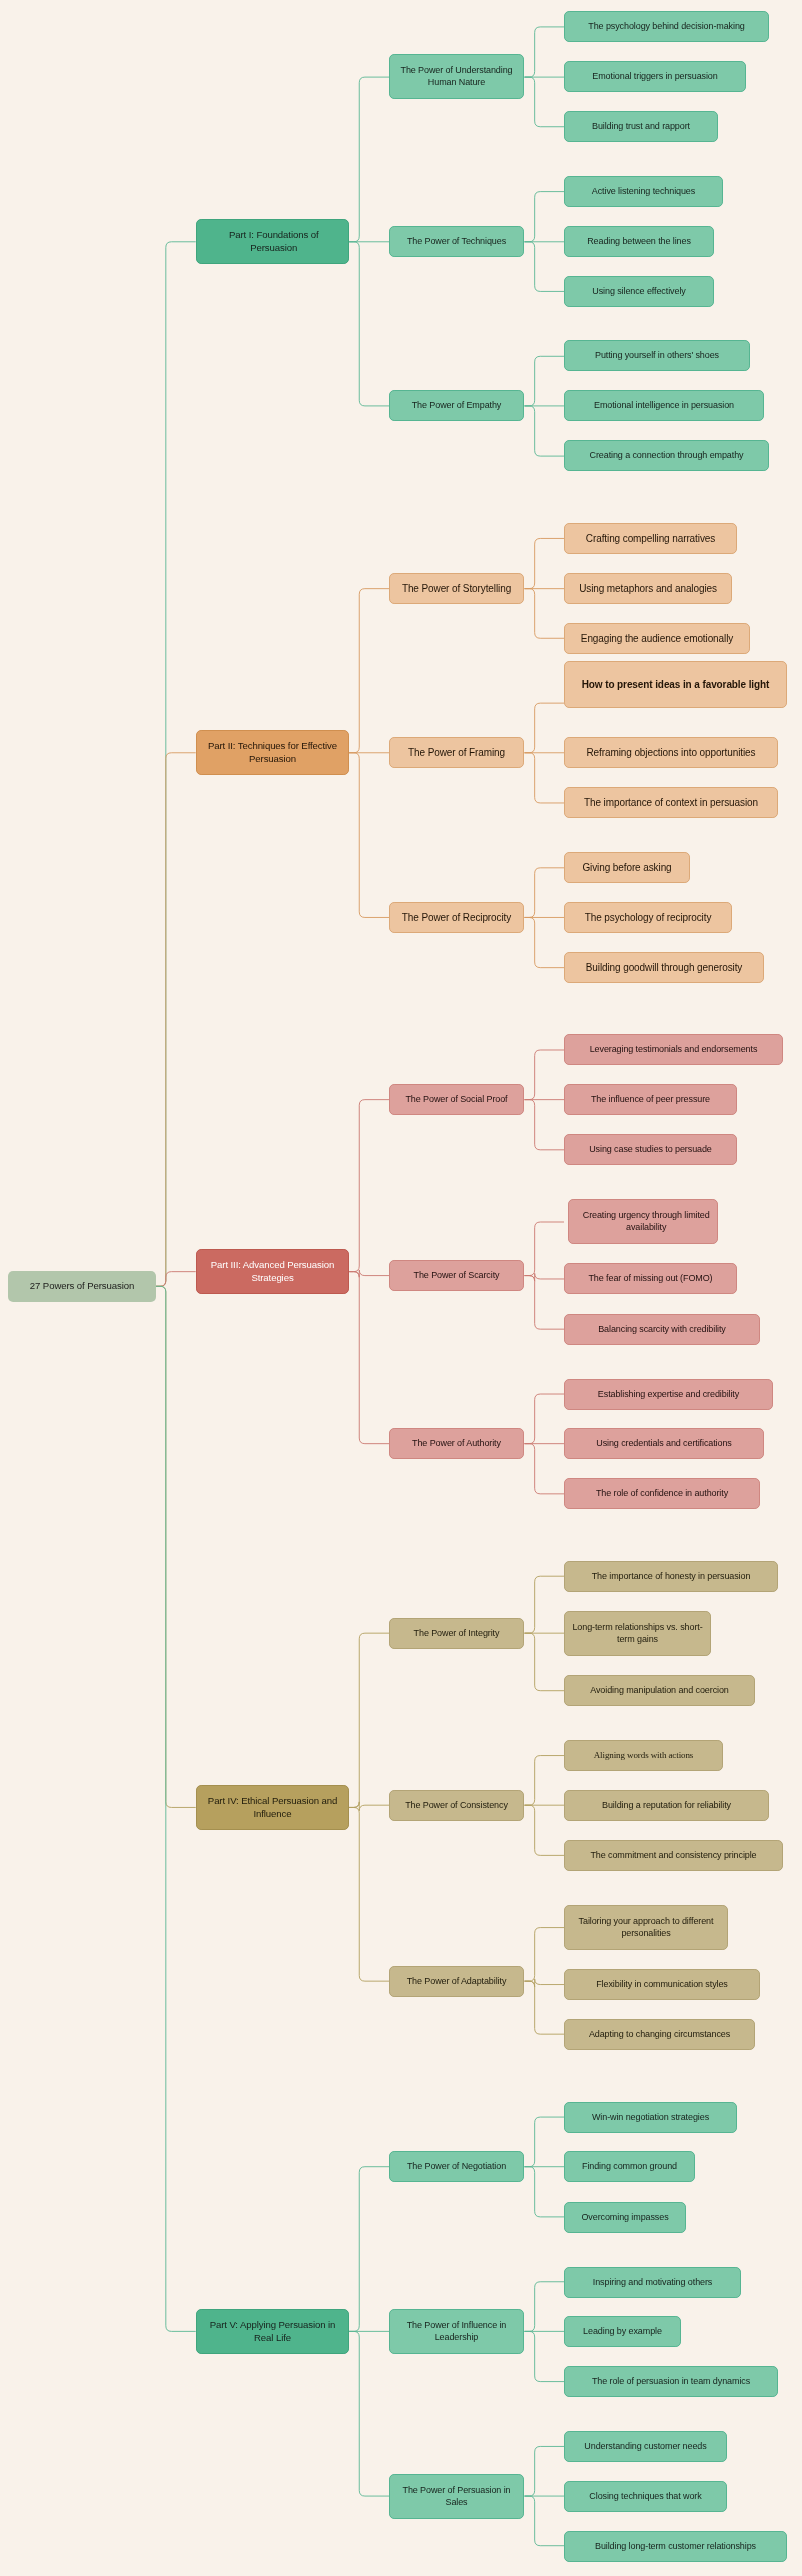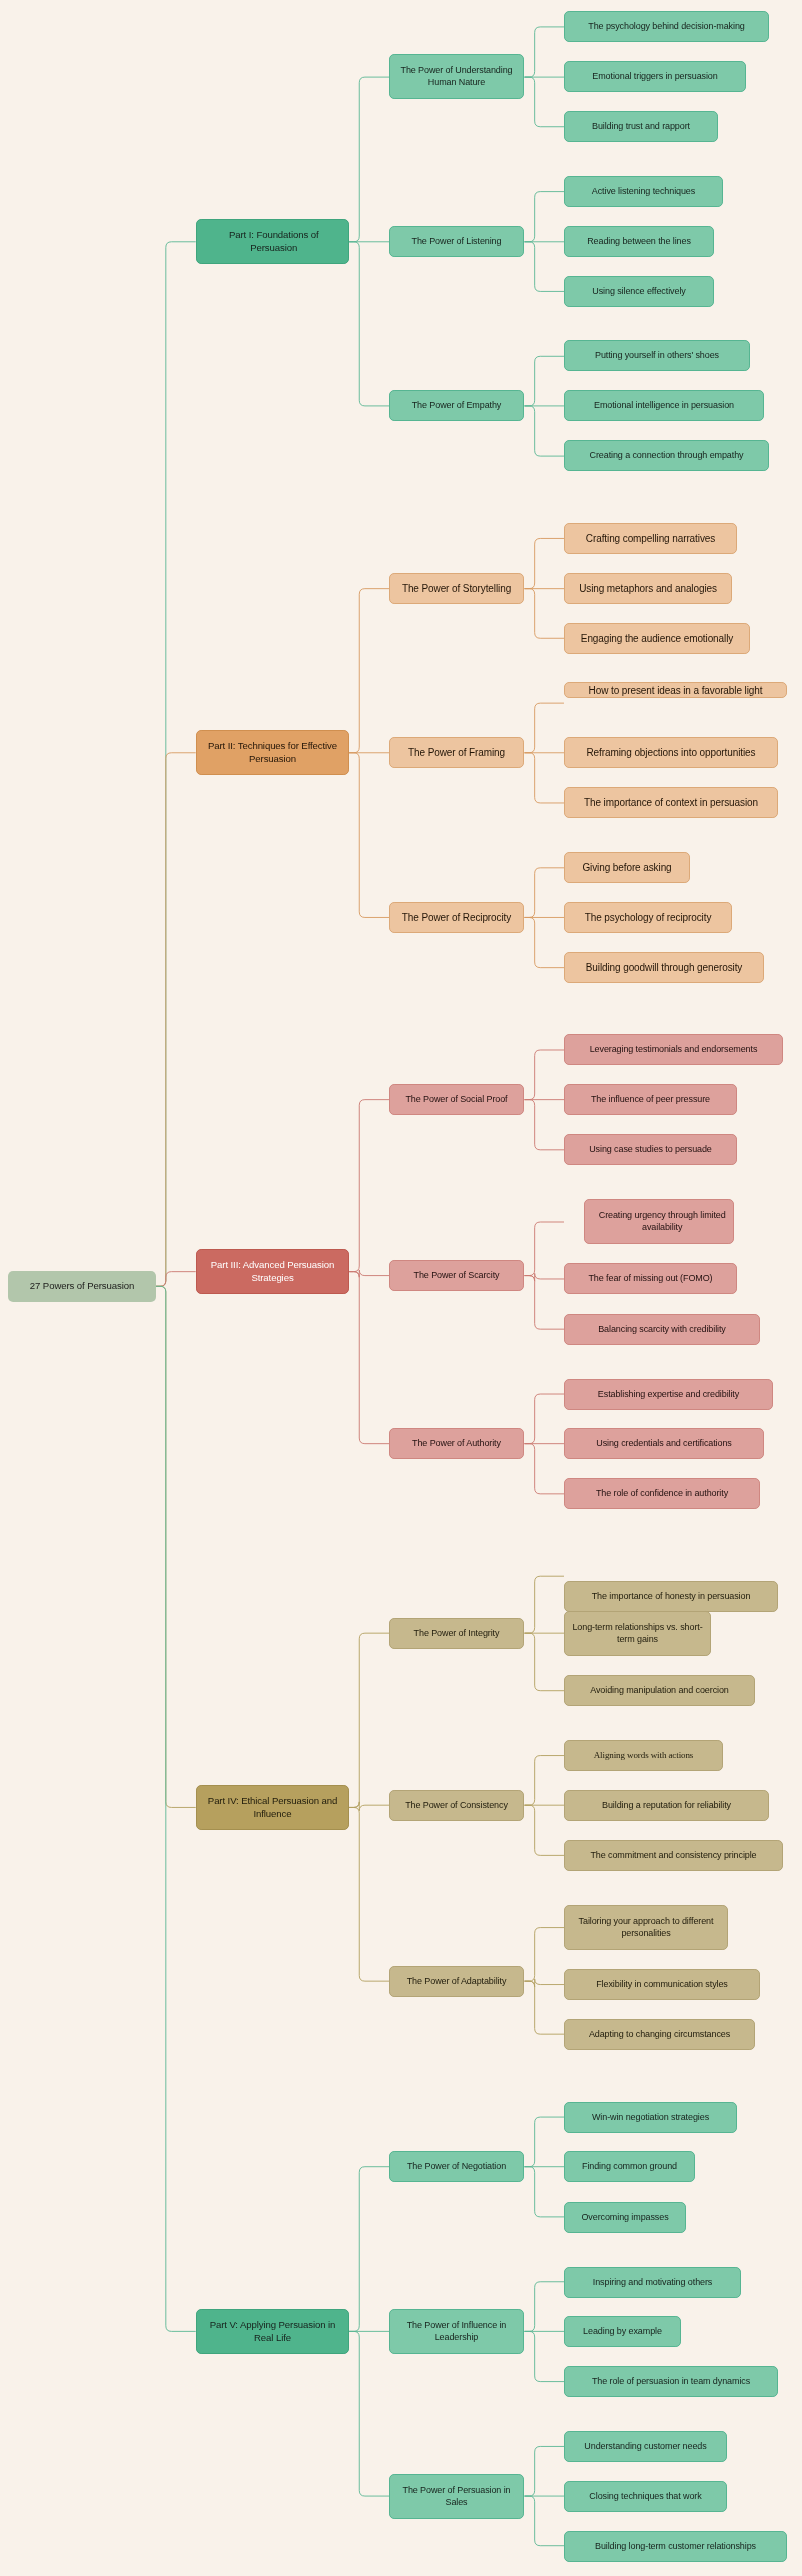--- a/index.html
+++ b/index.html
@@ -187,21 +187,21 @@
       <div class="node n-green-leaf" style="left: 564px; top: 11px; width: 205px; height: 31px;">
         <span class="node-label">The psychology behind decision-making</span>
       </div>
       <div class="node n-green-leaf" style="left: 564px; top: 61px; width: 182px; height: 31px;">
         <span class="node-label">Emotional triggers in persuasion</span>
       </div>
       <div class="node n-green-leaf" style="left: 564px; top: 111px; width: 154px; height: 31px;">
         <span class="node-label">Building trust and rapport</span>
       </div>
       <div class="node n-green-sub" style="left: 389px; top: 226px; width: 135px; height: 31px;">
-        <span class="node-label">The Power of Listening</span>
+        <span class="node-label">The Power of Techniques</span>
       </div>
       <div class="node n-green-leaf" style="left: 564px; top: 176px; width: 159px; height: 31px;">
         <span class="node-label">Active listening techniques</span>
       </div>
       <div class="node n-green-leaf" style="left: 564px; top: 226px; width: 150px; height: 31px;">
         <span class="node-label">Reading between the lines</span>
       </div>
       <div class="node n-green-leaf" style="left: 564px; top: 276px; width: 150px; height: 31px;">
         <span class="node-label">Using silence effectively</span>
       </div>
@@ -228,21 +228,21 @@
       </div>
       <div class="node n-orange-leaf" style="left: 564px; top: 573px; width: 168px; height: 31px;">
         <span class="node-label">Using metaphors and analogies</span>
       </div>
       <div class="node n-orange-leaf" style="left: 564px; top: 623px; width: 186px; height: 31px;">
         <span class="node-label">Engaging the audience emotionally</span>
       </div>
       <div class="node n-orange-sub" style="left: 389px; top: 737px; width: 135px; height: 31px;">
         <span class="node-label">The Power of Framing</span>
       </div>
-      <div class="node n-orange-leaf" style="left: 564px; top: 682px; width: 223px; height: 16px;">
+      <div class="node n-orange-leaf" style="left: 564px; top: 661px; width: 223px; height: 47px; font-weight: bold;">
         <span class="node-label">How to present ideas in a favorable light</span>
       </div>
       <div class="node n-orange-leaf" style="left: 564px; top: 737px; width: 214px; height: 31px;">
         <span class="node-label">Reframing objections into opportunities</span>
       </div>
       <div class="node n-orange-leaf" style="left: 564px; top: 787px; width: 214px; height: 31px;">
         <span class="node-label">The importance of context in persuasion</span>
       </div>
       <div class="node n-orange-sub" style="left: 389px; top: 902px; width: 135px; height: 31px;">
         <span class="node-label">The Power of Reciprocity</span>
@@ -267,21 +267,21 @@
       </div>
       <div class="node n-red-leaf" style="left: 564px; top: 1084px; width: 173px; height: 31px;">
         <span class="node-label">The influence of peer pressure</span>
       </div>
       <div class="node n-red-leaf" style="left: 564px; top: 1134px; width: 173px; height: 31px;">
         <span class="node-label">Using case studies to persuade</span>
       </div>
       <div class="node n-red-sub" style="left: 389px; top: 1260px; width: 135px; height: 31px;">
         <span class="node-label">The Power of Scarcity</span>
       </div>
-      <div class="node n-red-leaf" style="left: 584px; top: 1199px; width: 150px; height: 45px; padding-left: 12px;">
+      <div class="node n-red-leaf" style="left: 568px; top: 1199px; width: 150px; height: 45px; padding-left: 12px;">
         <span class="node-label">Creating urgency through limited availability</span>
       </div>
       <div class="node n-red-leaf" style="left: 564px; top: 1263px; width: 173px; height: 31px;">
         <span class="node-label">The fear of missing out (FOMO)</span>
       </div>
       <div class="node n-red-leaf" style="left: 564px; top: 1314px; width: 196px; height: 31px;">
         <span class="node-label">Balancing scarcity with credibility</span>
       </div>
       <div class="node n-red-sub" style="left: 389px; top: 1428px; width: 135px; height: 31px;">
         <span class="node-label">The Power of Authority</span>
@@ -294,21 +294,21 @@
       </div>
       <div class="node n-red-leaf" style="left: 564px; top: 1478px; width: 196px; height: 31px;">
         <span class="node-label">The role of confidence in authority</span>
       </div>
       <div class="node n-olive-branch" style="left: 196px; top: 1785px; width: 153px; height: 45px;">
         <span class="node-label">Part IV: Ethical Persuasion and Influence</span>
       </div>
       <div class="node n-olive-sub" style="left: 389px; top: 1618px; width: 135px; height: 31px;">
         <span class="node-label">The Power of Integrity</span>
       </div>
-      <div class="node n-olive-leaf" style="left: 564px; top: 1561px; width: 214px; height: 31px; margin-top: 20px;">
+      <div class="node n-olive-leaf" style="left: 564px; top: 1561px; width: 214px; height: 31px;">
         <span class="node-label">The importance of honesty in persuasion</span>
       </div>
       <div class="node n-olive-leaf" style="left: 564px; top: 1611px; width: 147px; height: 45px;">
         <span class="node-label">Long-term relationships vs. short-term gains</span>
       </div>
       <div class="node n-olive-leaf" style="left: 564px; top: 1675px; width: 191px; height: 31px;">
         <span class="node-label">Avoiding manipulation and coercion</span>
       </div>
       <div class="node n-olive-sub" style="left: 389px; top: 1790px; width: 135px; height: 31px;">
         <span class="node-label">The Power of Consistency</span>

